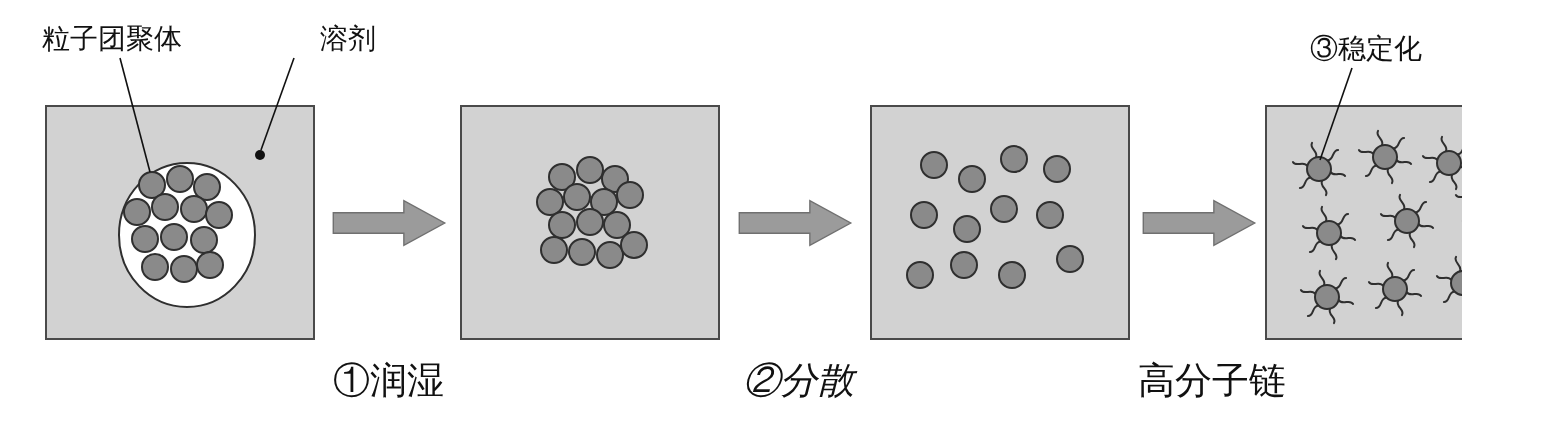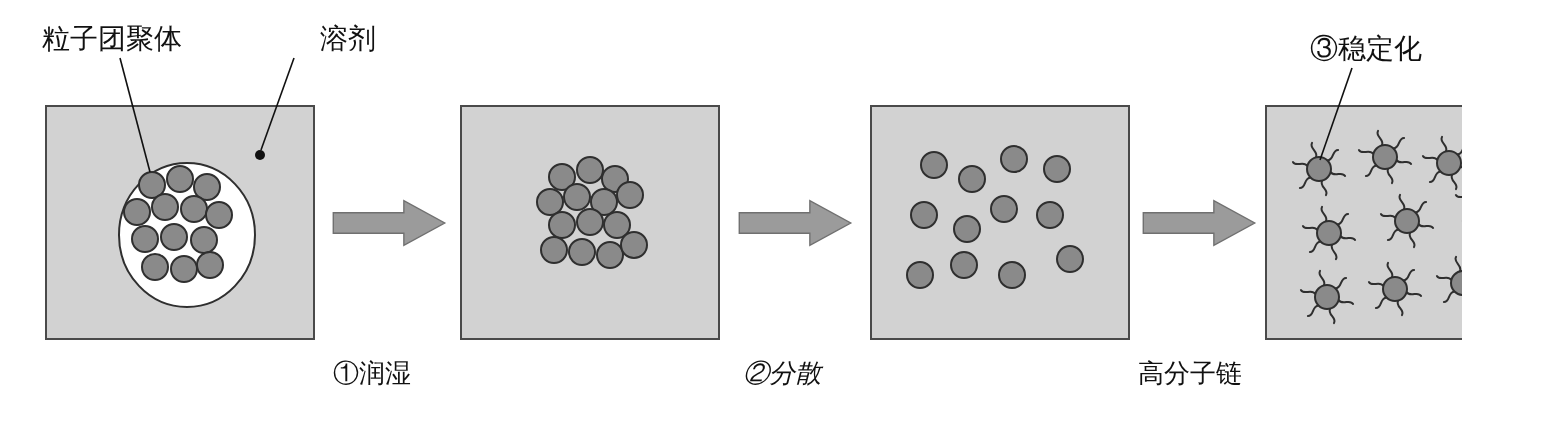--- a/index.html
+++ b/index.html
@@ -13,21 +13,21 @@
   }
   .stage-box svg{position:absolute;left:0;top:0;display:block;}
   .box1{left:45px;width:270px;}
   .box2{left:460px;width:260px;}
   .box3{left:870px;width:260px;}
   .box4{left:1265px;width:268px;}
   .anno-label{position:absolute;font-size:28px;line-height:1.1;white-space:nowrap;}
   .lbl-agglomerate{left:42px;top:24px;}
   .lbl-solvent{left:276px;top:24px;margin-left:44px;}
   .lbl-polymer{left:1310px;top:34px;}
-  .step-label{position:absolute;top:356px;font-size:26px;white-space:nowrap;}
+  .step-label{position:absolute;top:356px;font-size:37px;white-space:nowrap;}
   .step1{left:333px;}
   .step2{left:743px;font-style:italic;}
   .step3{left:1138px;}
   .proc-arrow{position:absolute;top:197px;width:118px;height:52px;}
   .proc-arrow polygon{fill:var(--arrow-fill,#9b9b9b);stroke:var(--arrow-edge,#707070);stroke-width:1.5;}
   .arrow1{left:330px;}
   .arrow2{left:736px;}
   .arrow3{left:1140px;}
   .overlay{position:absolute;left:0;top:0;pointer-events:none;}
   .pointer-line{stroke:#111;stroke-width:1.6;}

